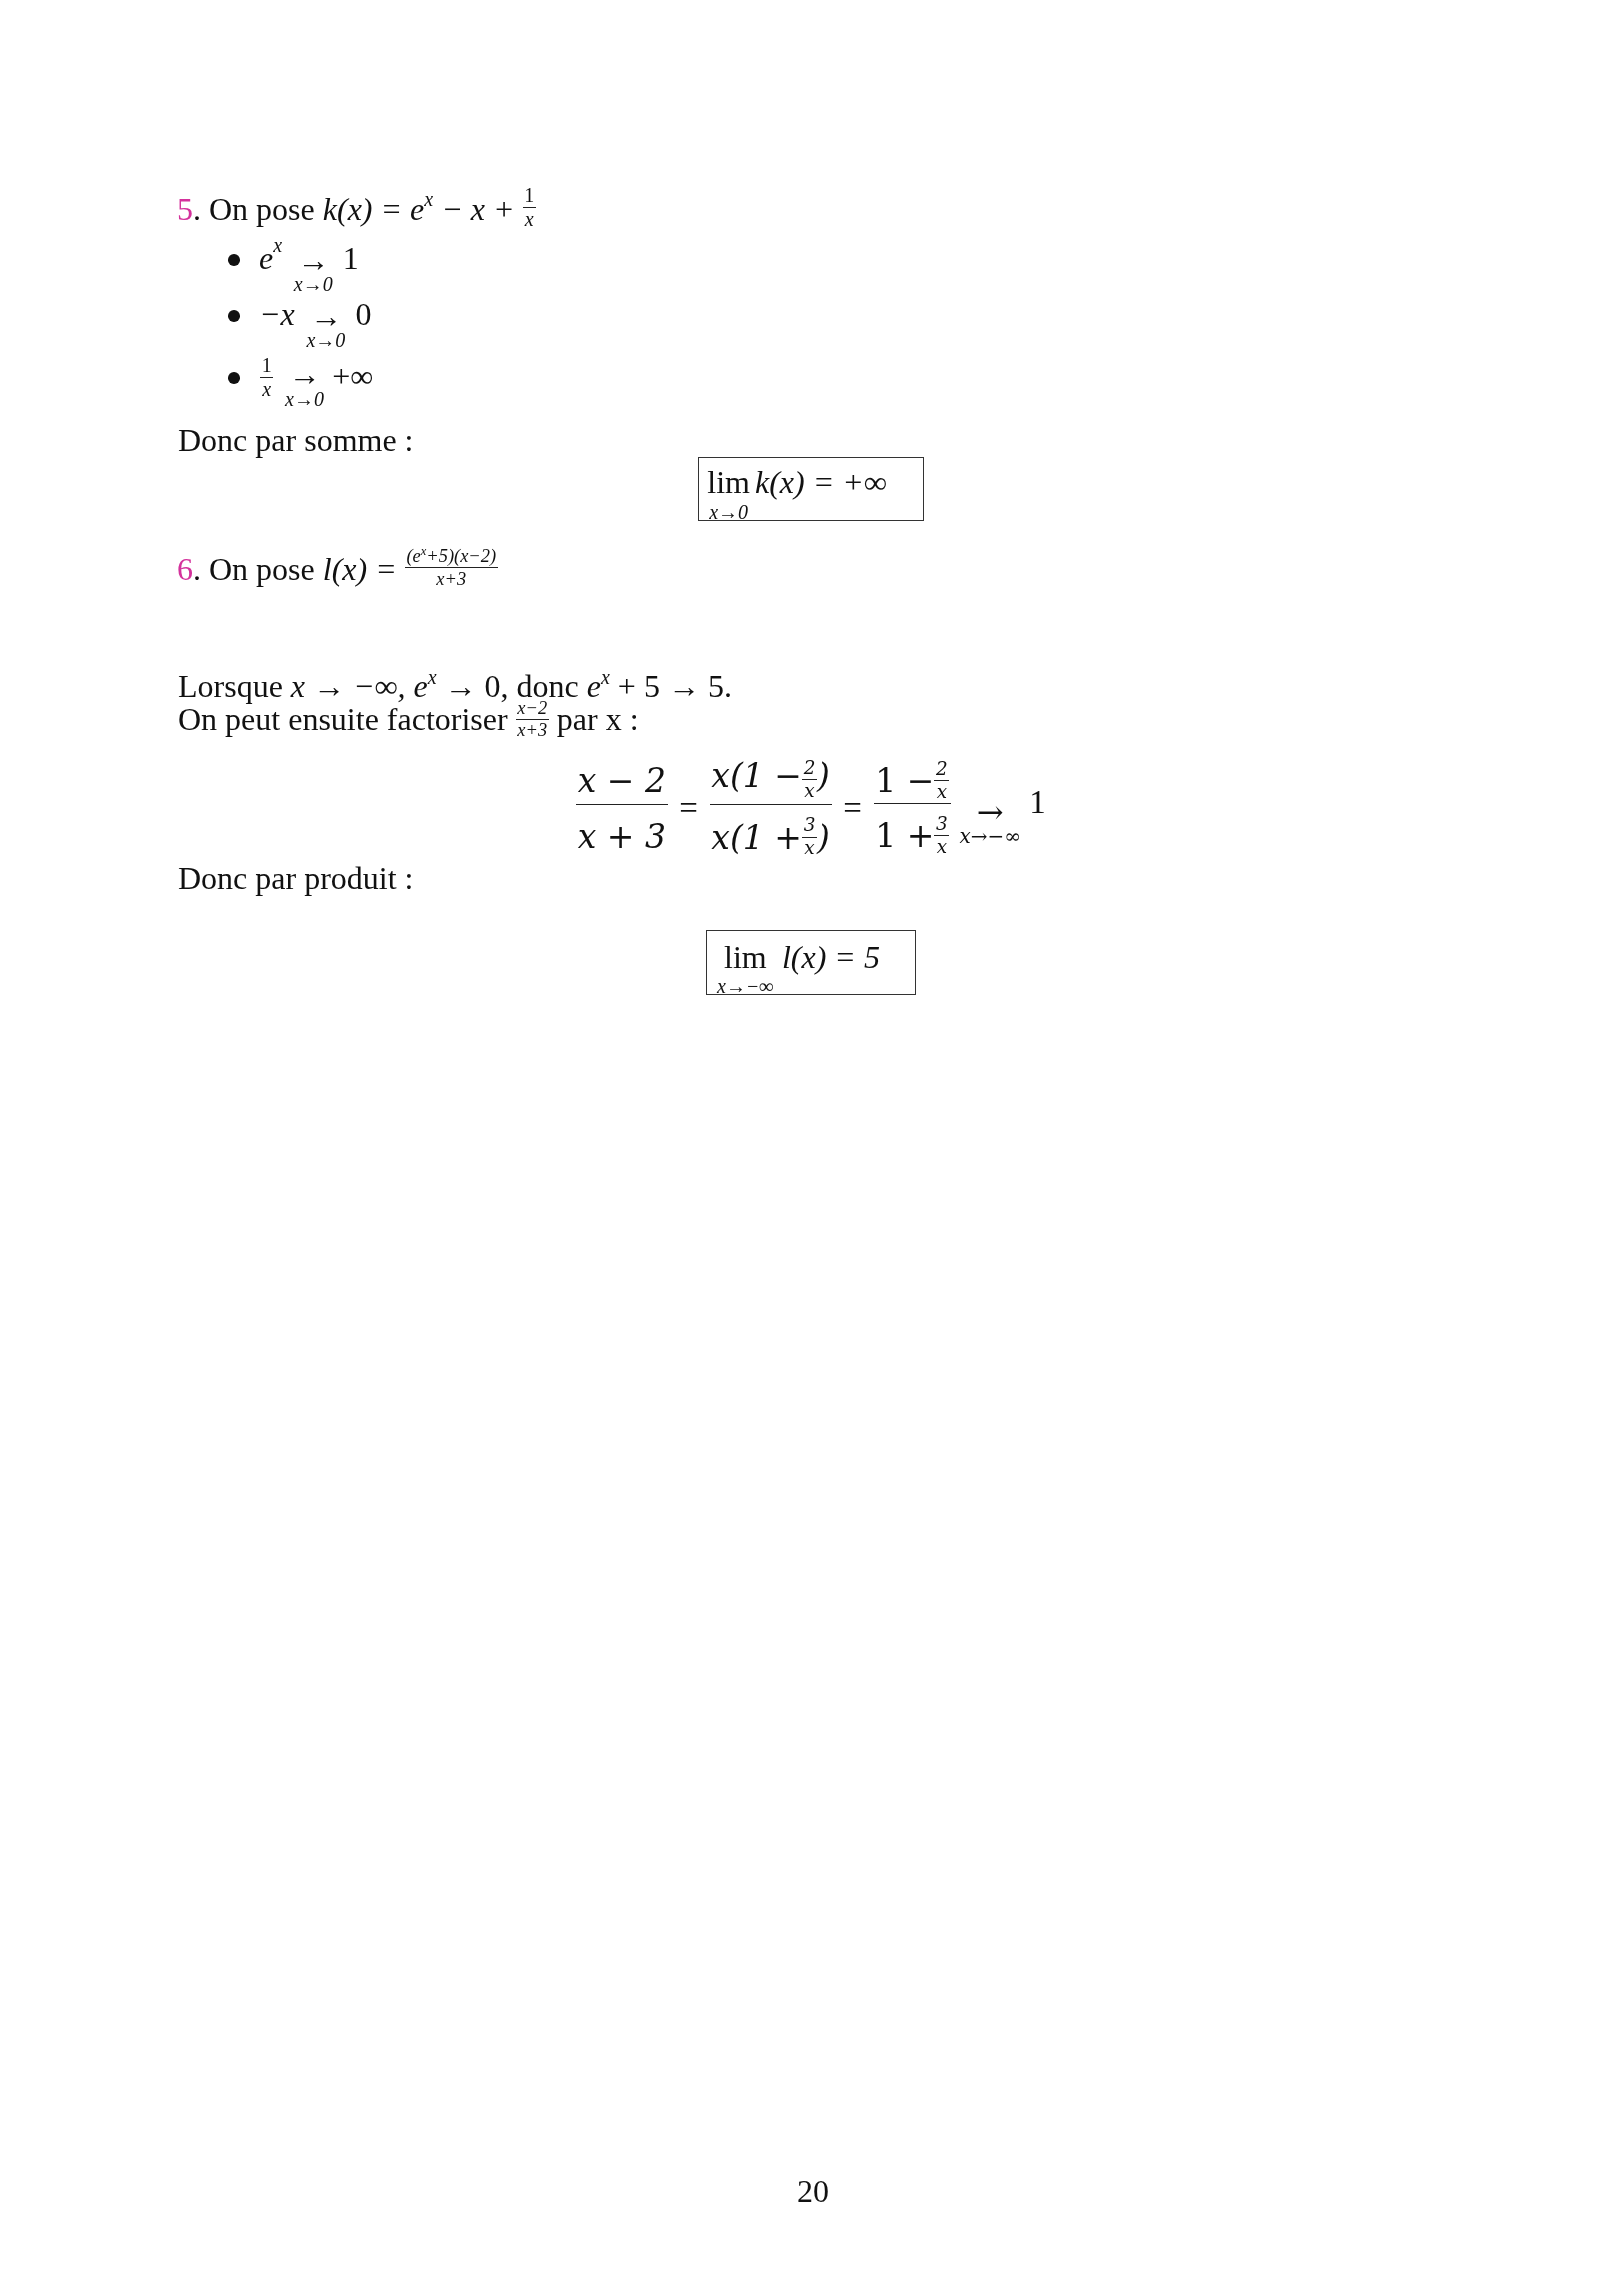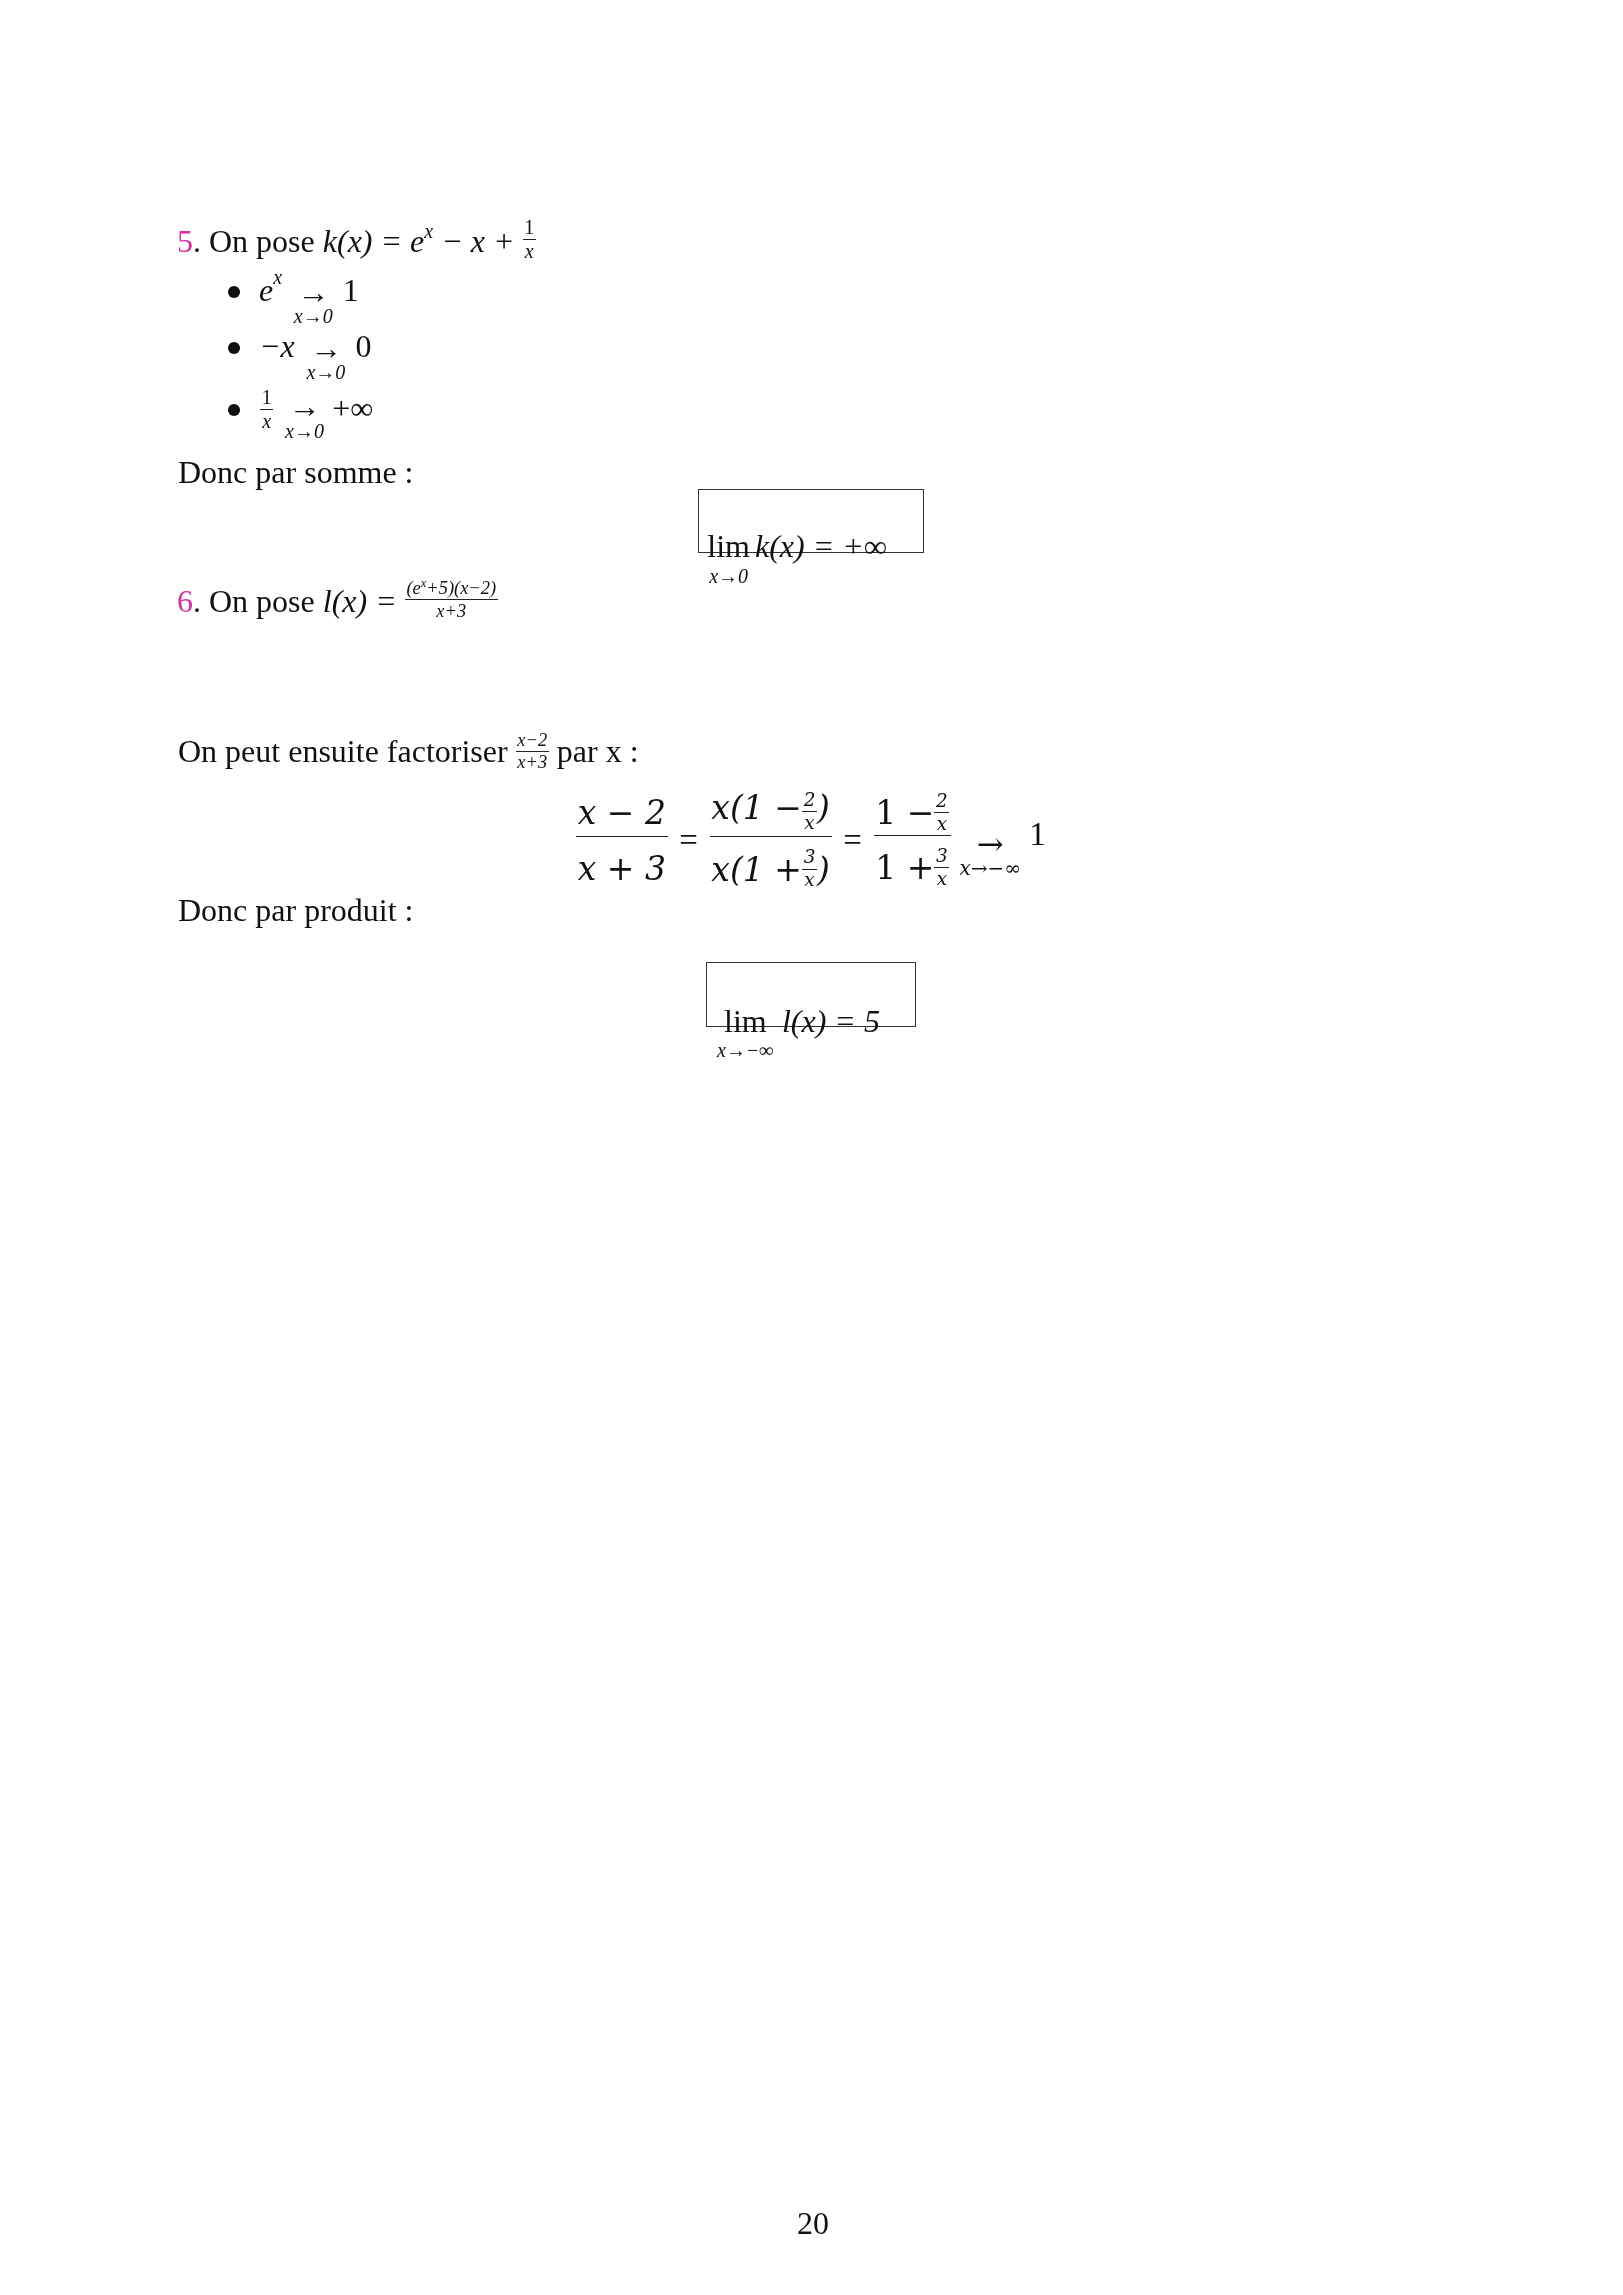--- a/index.html
+++ b/index.html
@@ -1,19 +1,19 @@
 <!DOCTYPE html>
 <html style="font-size:13.3px"><head>
 <meta charset="utf-8">
 <style>
   html, body { margin:0; padding:0; background:#ffffff; }
   body { width:1623px; height:2295px; position:relative; overflow:hidden;
          font-family:"DejaVu Serif", "Liberation Serif", serif; color:#111; }
   .page { position:absolute; left:0; top:0; width:1623px; height:2295px; background:#fff; }
-  .abs { position:absolute; white-space:nowrap;margin-top:32px; }
+  .abs { position:absolute; white-space:nowrap; }
   .txt { font-family:"Liberation Serif", "DejaVu Serif", serif; font-size:32px; line-height:1; }
   .m { font-family:"Liberation Serif", "DejaVu Serif", serif; }
   .mi { font-style:italic; }
   .num { color:#d4329c; }
   .sup { font-size:20px; position:relative; top:-13.3px; font-style:italic; }
   .frac { display:inline-flex; flex-direction:column; align-items:center; vertical-align:middle; line-height:1; }
   .frac .n { border-bottom:1.7px solid #222; padding:0 1.7px 1.7px 1.7px; }
   .frac .d { padding-top:1.7px; }
   .sfrac { font-size:20px; }
   .lfrac { font-size:33px;gap:8px; }
@@ -86,20 +86,23 @@
     </div>
   </div>
 
   <div class="abs txt" style="left:177px; top:552px;">
     <span class="num">6</span><span>. On pose </span><span class="m mi">l(x) = </span><span class="frac tfrac" style="position:relative; top:-5px;">
         <span class="n mi"><span>(e</span><span style="font-size:12.5px; position:relative; top:-6.7px;">x</span><span>+5)(x−2)</span></span>
         <span class="d mi">x+3</span>
       </span>
   </div>
 
+  <div class="abs txt" style="left:178px; top:670px;">
+    <span>Lorsque </span><span class="m mi">x → −∞, </span><span class="m mi">e</span><span class="sup">x</span><span class="m"> → 0, </span><span>donc </span><span class="m mi">e</span><span class="sup">x</span><span class="m"> + 5 → 5.</span>
+  </div>
 
   <div class="abs txt" style="left:178px; top:702px;">
     <span>On peut ensuite factoriser </span><span class="frac tfrac" style="position:relative; top:-3.3px;">
         <span class="n mi">x−2</span>
         <span class="d mi">x+3</span>
       </span><span> par x :</span>
   </div>
 
   <div class="abs row" style="left:576px; top:759px; align-items:center; font-size:33px;">
     <span class="frac lfrac">

